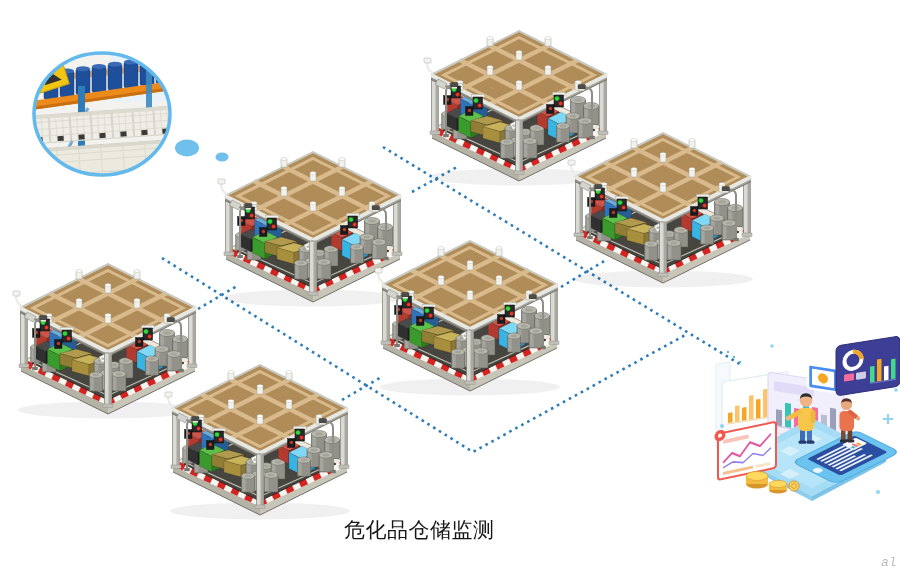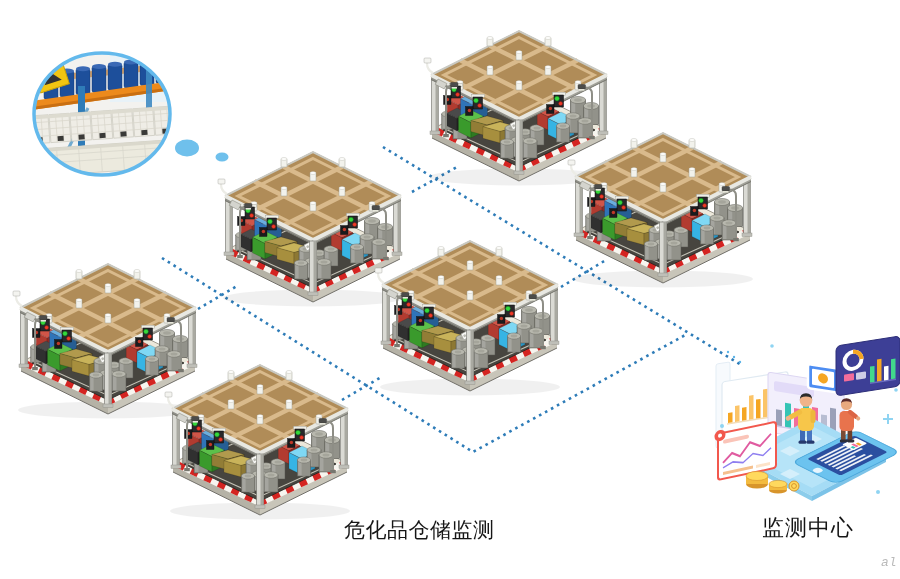--- a/index.html
+++ b/index.html
@@ -385,16 +385,15 @@
     </g>
     <ellipse cx="72" cy="64" rx="68" ry="61" fill="none" stroke="#63b9ec" stroke-width="3.5"></ellipse>
     <ellipse cx="157" cy="98" rx="12" ry="8.5" fill="#6fc0ec"></ellipse>
     <ellipse cx="192" cy="107" rx="6.5" ry="4.5" fill="#6fc0ec"></ellipse>
   </g>
 
   <use href="#monitor" transform="translate(712,330)"></use>
 </svg>
 
 <div class="lbl" id="lbl-wh">危化品仓储监测</div>
-<div class="lbl" id="lbl-mc">监测中心</div>
 <div id="wm">al</div>
 
 </div>
 
 </body></html>

